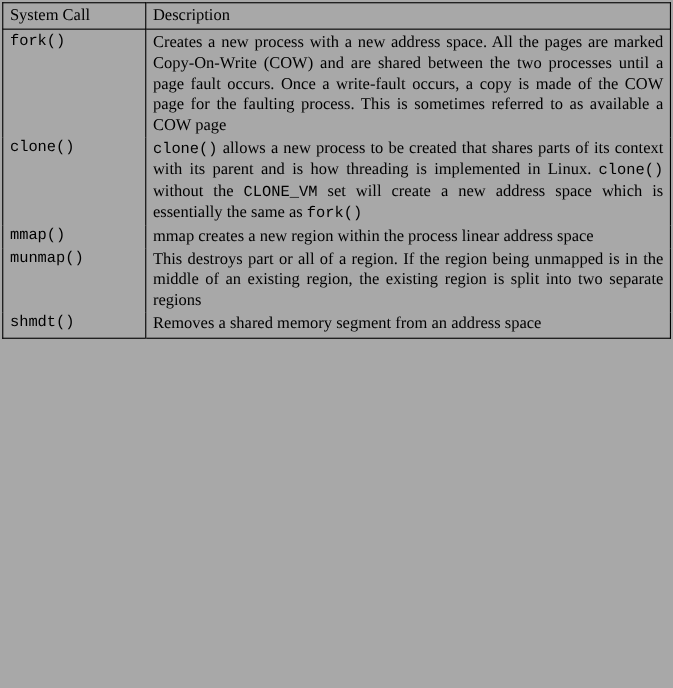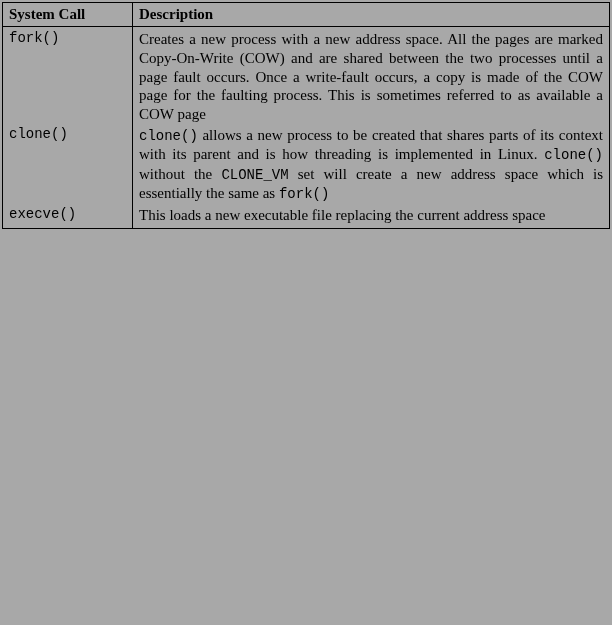--- a/index.html
+++ b/index.html
@@ -16,21 +16,21 @@
       padding: 2px;
     }
     table {
       border-collapse: collapse;
       width: 100%;
       border: 1.5px solid #000;
     }
     th {
       border: 1.5px solid #000;
       text-align: left;
-      font-weight: bold;
+      font-weight: normal;
       padding: 3px 6px;
       vertical-align: top;
     }
     td {
       padding: 1px 6px;
       vertical-align: top;
       text-align: justify;
       line-height: 1.25;
     }
     td.col1 {
@@ -68,17 +68,25 @@
   <tbody>
     <tr>
       <td class="col1">fork()</td>
       <td class="col2">Creates a new process with a new address space. All the pages are marked Copy-On-Write (COW) and are shared between the two processes until a page fault occurs. Once a write-fault occurs, a copy is made of the COW page for the faulting process. This is sometimes referred to as available a COW page</td>
     </tr>
     <tr>
       <td class="col1">clone()</td>
       <td class="col2"><span class="tt">clone()</span><span> allows a new process to be created that shares parts of its context with its parent and is how threading is implemented in Linux. </span><span class="tt">clone()</span><span> without the </span><span class="tt">CLONE_VM</span><span> set will create a new address space which is essentially the same as </span><span class="tt">fork()</span></td>
     </tr>
     <tr>
-      <td class="col1">execve()</td>
-      <td class="col2">This loads a new executable file replacing the current address space</td>
+      <td class="col1">mmap()</td>
+      <td class="col2">mmap creates a new region within the process linear address space</td>
+    </tr>
+    <tr>
+      <td class="col1">munmap()</td>
+      <td class="col2">This destroys part or all of a region. If the region being unmapped is in the middle of an existing region, the existing region is split into two separate regions</td>
+    </tr>
+    <tr>
+      <td class="col1">shmdt()</td>
+      <td class="col2">Removes a shared memory segment from an address space</td>
     </tr>
   </tbody>
 </table>
 
 </body></html>

